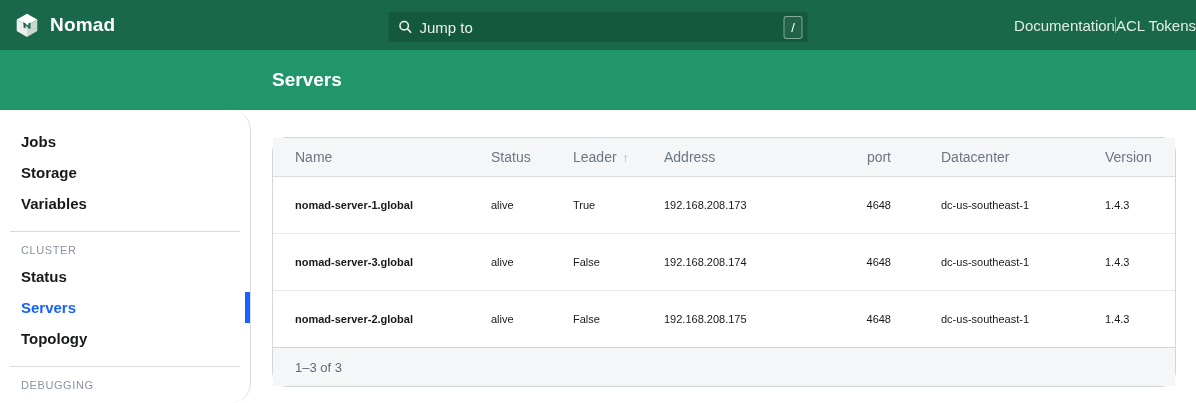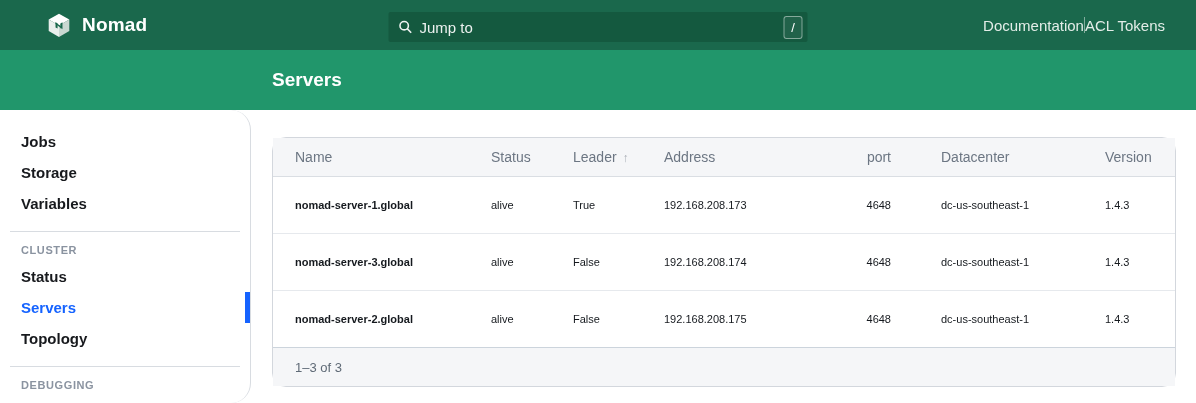--- a/index.html
+++ b/index.html
@@ -16,21 +16,21 @@
     height: 50px;
     background: #1a684c;
     display: flex;
     align-items: center;
     justify-content: space-between;
   }
   .brand {
     display: flex;
     align-items: center;
     gap: 10px;
-    padding-left: 46px;
+    padding-left: 14px;
     cursor: pointer;
   }
   .brand-name {
     color: #ffffff;
     font-size: 19px;
     font-weight: 700;
     letter-spacing: 0.2px;
   }
   .searchbox {
     position: absolute;
@@ -66,21 +66,20 @@
     background: rgba(255,255,255,0.06);
     color: #ffffff;
     font-size: 13px;
     line-height: 21px;
     text-align: center;
     padding: 0 4px;
   }
   .nav-links {
     display: flex;
     align-items: center;
-    padding-right: 31px;
   }
   .nav-link {
     color: #e3ede8;
     font-size: 15px;
     text-decoration: none;
     cursor: pointer;
   }
   .nav-sep {
     width: 1px;
     height: 16px;
@@ -133,21 +132,21 @@
     background: #1563ff;
   }
   .menu-divider {
     border: none;
     border-top: 1px solid #d8dce1;
     margin: 12px 10px;
   }
   .menu-heading {
     padding: 0 0 5px 21px;
     font-size: 11px;
-    font-weight: 700;
+    font-weight: 400;
     color: #8a93a0;
     letter-spacing: 0.6px;
     text-transform: uppercase;
   }
 
   
   .main { flex: 1; padding: 27px 22px 0 21px; }
   .table-box {
     border: 1px solid #d3d7dd;
     border-radius: 14px;

